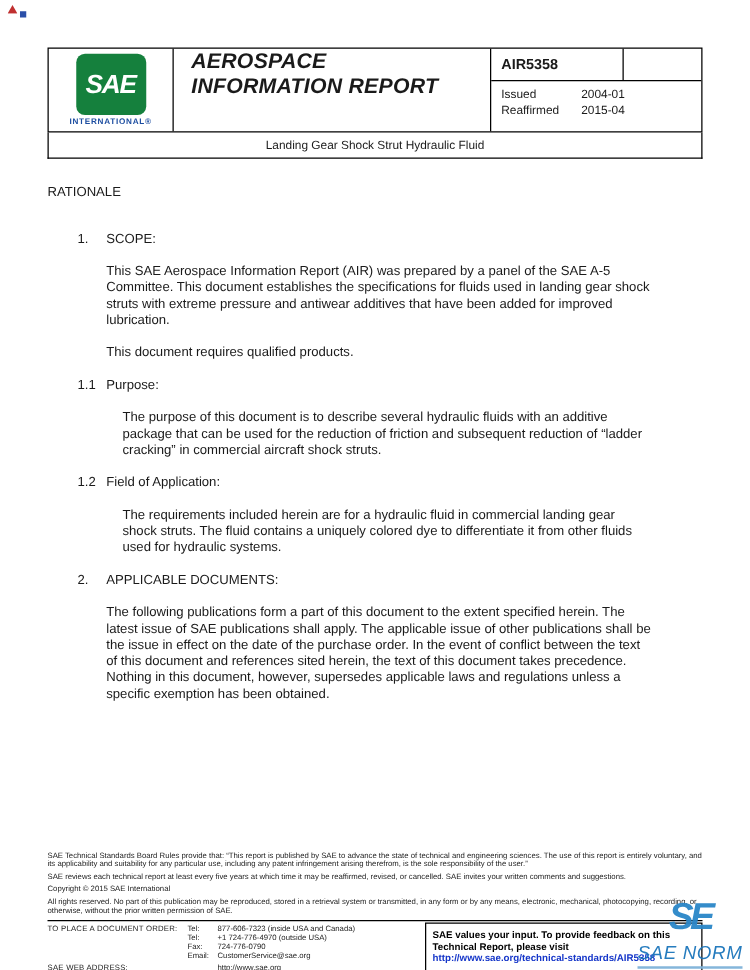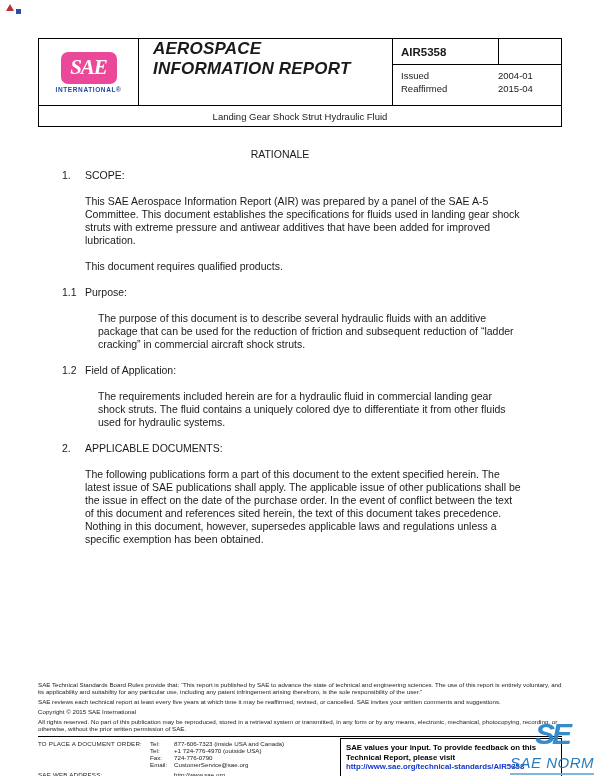--- a/index.html
+++ b/index.html
@@ -16,42 +16,42 @@
   
   .scan-red { position: absolute; left: 6px; top: 4px; width: 8px; height: 7px;
     background: #c03030; clip-path: polygon(50% 0, 100% 100%, 0 100%); }
   .scan-blue { position: absolute; left: 16px; top: 9px; width: 5px; height: 5px; background: #2b4fa8; }
 
   
   .header-wrap { position: absolute; top: 38px; left: 38px; width: 524px; }
   .header-grid { display: flex; border: 1.5px solid #000; height: 68px; box-sizing: border-box; background: #fff; }
   .h-left { width: 100px; border-right: 1.5px solid #000; display: flex; flex-direction: column;
     align-items: center; justify-content: center; gap: 2px; box-sizing: border-box; }
-  .logo-box { background: #ec4899; color: #fff; width: 56px; height: 32px; border-radius: 7px;
+  .logo-box { background: #15803d; color: #fff; width: 56px; height: 49px; border-radius: 7px;
     display: flex; align-items: center; justify-content: center; font-weight: bold; font-style: italic;
-    font-size: 21px; letter-spacing: -1px; font-family: Liberation Serif, serif; }
+    font-size: 21px; letter-spacing: -1px; }
   .logo-sub { color: #1c4da0; font-size: 6.5px; font-weight: bold; letter-spacing: 0.6px; }
   .h-mid { flex: 1; border-right: 1.5px solid #000; display: flex; align-items: flex-start;
     padding-left: 14px; box-sizing: border-box; font-style: italic; }
   .report-type { font-size: 17px; font-weight: bold; line-height: 1.18; letter-spacing: 0.2px; }
   .h-right { width: 168px; display: flex; flex-direction: column; box-sizing: border-box; }
   .h-right-top { display: flex; border-bottom: 1.5px solid #000; height: 26px; box-sizing: border-box; }
   .docnum { width: 106px; border-right: 1.5px solid #000; display: flex; align-items: center;
     padding-left: 8px; font-weight: bold; font-size: 11.5px; box-sizing: border-box; }
   .docnum-spacer { flex: 1; }
   .h-right-bottom { flex: 1; padding: 5px 0 0 8px; font-size: 9.5px; }
-  .date-row { display: flex; margin-bottom: 2px; gap: 33px; }
+  .date-row { display: flex; margin-bottom: 2px; }
   .date-label { width: 64px; }
   .title-bar { border: 1.5px solid #000; border-top: none; height: 21px; display: flex;
     align-items: center; justify-content: center; font-size: 9.5px; box-sizing: border-box; }
 
   
   .content { position: absolute; top: 148px; left: 38px; width: 484px;
     font-size: 10.5px; line-height: 13px; }
-  .rationale-heading { text-align: center; margin-bottom: 8px; }
+  .rationale-heading { margin-bottom: 24px; }
   .para { margin: 0 0 13px 0; }
   .para.flush { margin-bottom: 18px; }
   .sections { margin-left: 24px; }
   .sec-head { display: flex; margin-bottom: 13px; }
   .sec-num { width: 23px; flex: none; }
   .para.lvl1 { margin-left: 23px; }
   .para.lvl2 { margin-left: 36px; }
 
   
   .footer { position: absolute; top: 682px; left: 38px; width: 524px;

